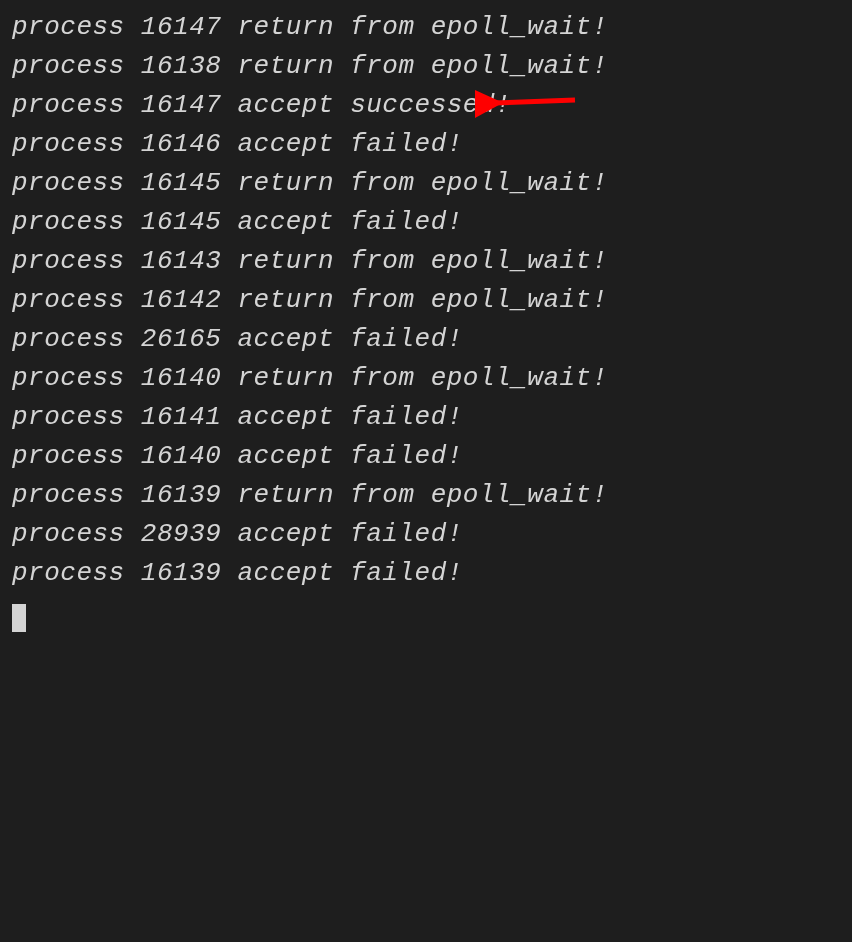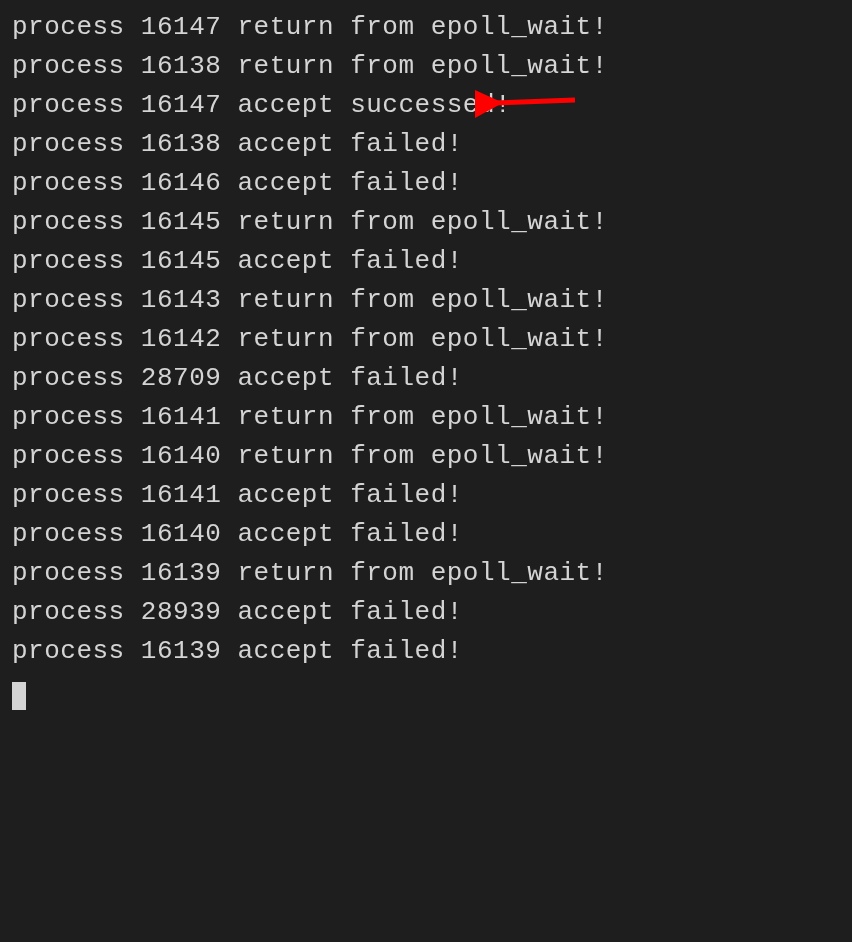--- a/index.html
+++ b/index.html
@@ -14,20 +14,21 @@
       color: #d4d4d4;
       padding: 8px 12px;
       width: 852px;
       height: 942px;
       position: relative;
       line-height: 1.5;
     }
     .terminal-line {
       white-space: pre;
       letter-spacing: 0.5px;
+      font-style: italic;
     }
     .cursor {
       display: inline-block;
       width: 14px;
       height: 28px;
       background-color: #d4d4d4;
       vertical-align: bottom;
     }
     .arrow {
       position: absolute;
@@ -36,28 +37,26 @@
       pointer-events: none;
     }
   </style>
 </head>
 <body>
 
 <div>
   <div class="terminal-line">process 16147 return from epoll_wait!</div>
   <div class="terminal-line">process 16138 return from epoll_wait!</div>
   <div class="terminal-line">process 16147 accept successed!</div>
-  <div class="terminal-line">process 16138 accept failed!</div>
   <div class="terminal-line">process 16146 accept failed!</div>
   <div class="terminal-line">process 16145 return from epoll_wait!</div>
   <div class="terminal-line">process 16145 accept failed!</div>
   <div class="terminal-line">process 16143 return from epoll_wait!</div>
   <div class="terminal-line">process 16142 return from epoll_wait!</div>
-  <div class="terminal-line">process 28709 accept failed!</div>
-  <div class="terminal-line">process 16141 return from epoll_wait!</div>
+  <div class="terminal-line">process 26165 accept failed!</div>
   <div class="terminal-line">process 16140 return from epoll_wait!</div>
   <div class="terminal-line">process 16141 accept failed!</div>
   <div class="terminal-line">process 16140 accept failed!</div>
   <div class="terminal-line">process 16139 return from epoll_wait!</div>
   <div class="terminal-line">process 28939 accept failed!</div>
   <div class="terminal-line">process 16139 accept failed!</div>
   <div><span class="cursor"></span></div>
 </div>
 
 <svg class="arrow" width="110" height="30" viewBox="0 0 110 30">

